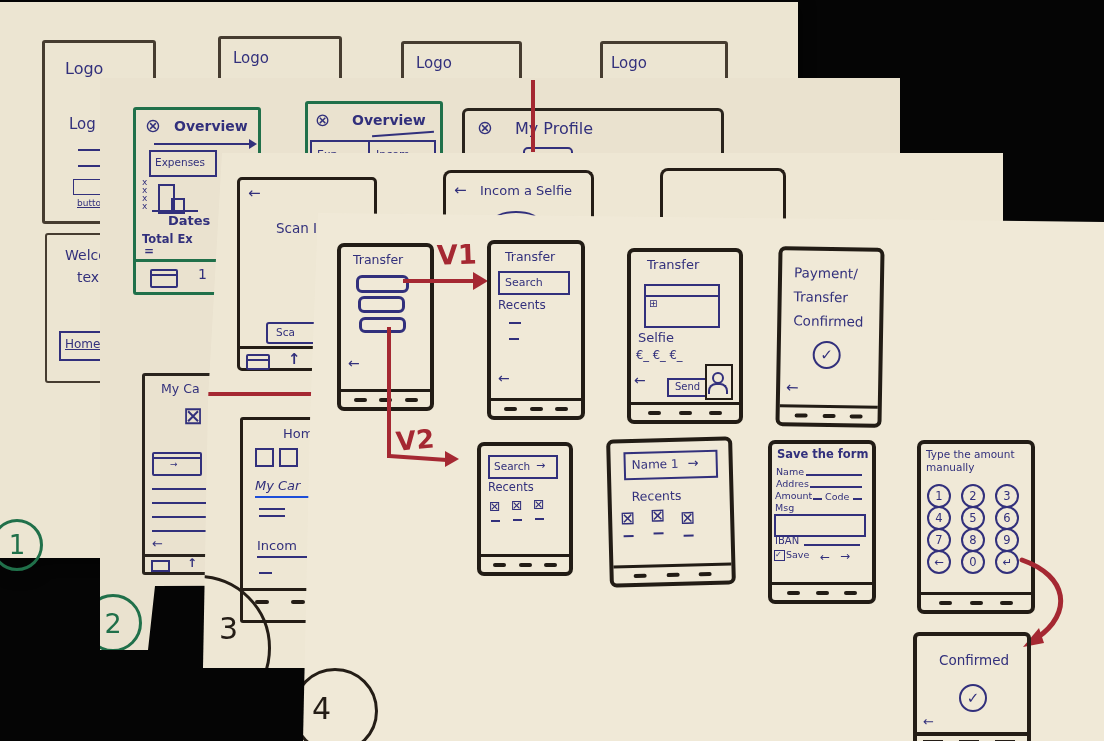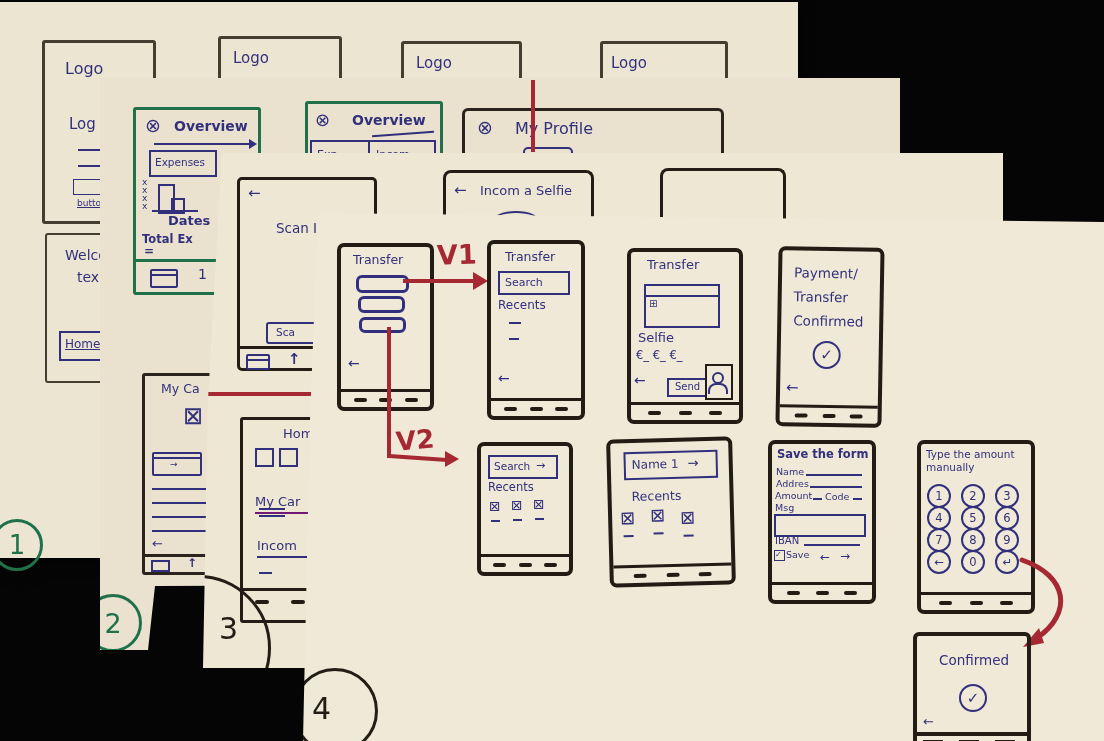--- a/index.html
+++ b/index.html
@@ -153,21 +153,21 @@
       <div class="abs" style="left:46px;top:38px;width:48px;height:20px;border:2px solid #32307c;border-bottom:none;border-left:none;border-right:none;border-radius:50% 50% 0 0;border-top-width:2px;"></div>
     </div>
 
     <div class="abs" style="left:457px;top:15px;width:120px;height:82px;border:3.5px solid #241d16;border-bottom:none;border-radius:8px 8px 0 0;"></div>
     <div class="redln" style="left:5px;top:239px;width:112px;height:3.5px;"></div>
 
     <div class="abs" style="left:37px;top:264px;width:118px;height:200px;border:3.5px solid #241d16;border-radius:3px;">
       <div class="t" style="left:40px;top:6px;font-size:13px;">Hom</div>
       <div class="bx" style="left:12px;top:28px;width:15px;height:15px;"></div>
       <div class="bx" style="left:36px;top:28px;width:15px;height:15px;"></div>
-      <div class="t" style="left:12px;top:74px;font-size:13px;width:92px;border-bottom:2px solid #701a75;padding-bottom:3px;">My Car</div>
+      <div class="t" style="left:12px;top:58px;font-size:13px;width:92px;border-bottom:2px solid #1d4ed8;padding-bottom:3px;font-style:italic;">My Car</div>
       <div class="ln" style="left:16px;top:88px;width:26px;"></div>
       <div class="ln" style="left:16px;top:95px;width:26px;"></div>
       <div class="t" style="left:14px;top:118px;font-size:13px;width:84px;border-bottom:2px solid #32307c;padding-bottom:3px;">Incom</div>
       <div class="ln" style="left:16px;top:152px;width:13px;"></div>
       <div class="abs" style="left:0;right:0;top:168px;border-top:3.5px solid #241d16;"></div>
       <div class="abs" style="left:12px;top:180px;width:14px;height:4px;background:#241d16;border-radius:2px;"></div>
       <div class="abs" style="left:48px;top:180px;width:14px;height:4px;background:#241d16;border-radius:2px;"></div>
       <div class="abs" style="left:84px;top:180px;width:14px;height:4px;background:#241d16;border-radius:2px;"></div>
     </div>
     <div class="abs" style="left:-78px;top:422px;width:140px;height:140px;border:3px solid #241d16;border-radius:50%;"></div>

